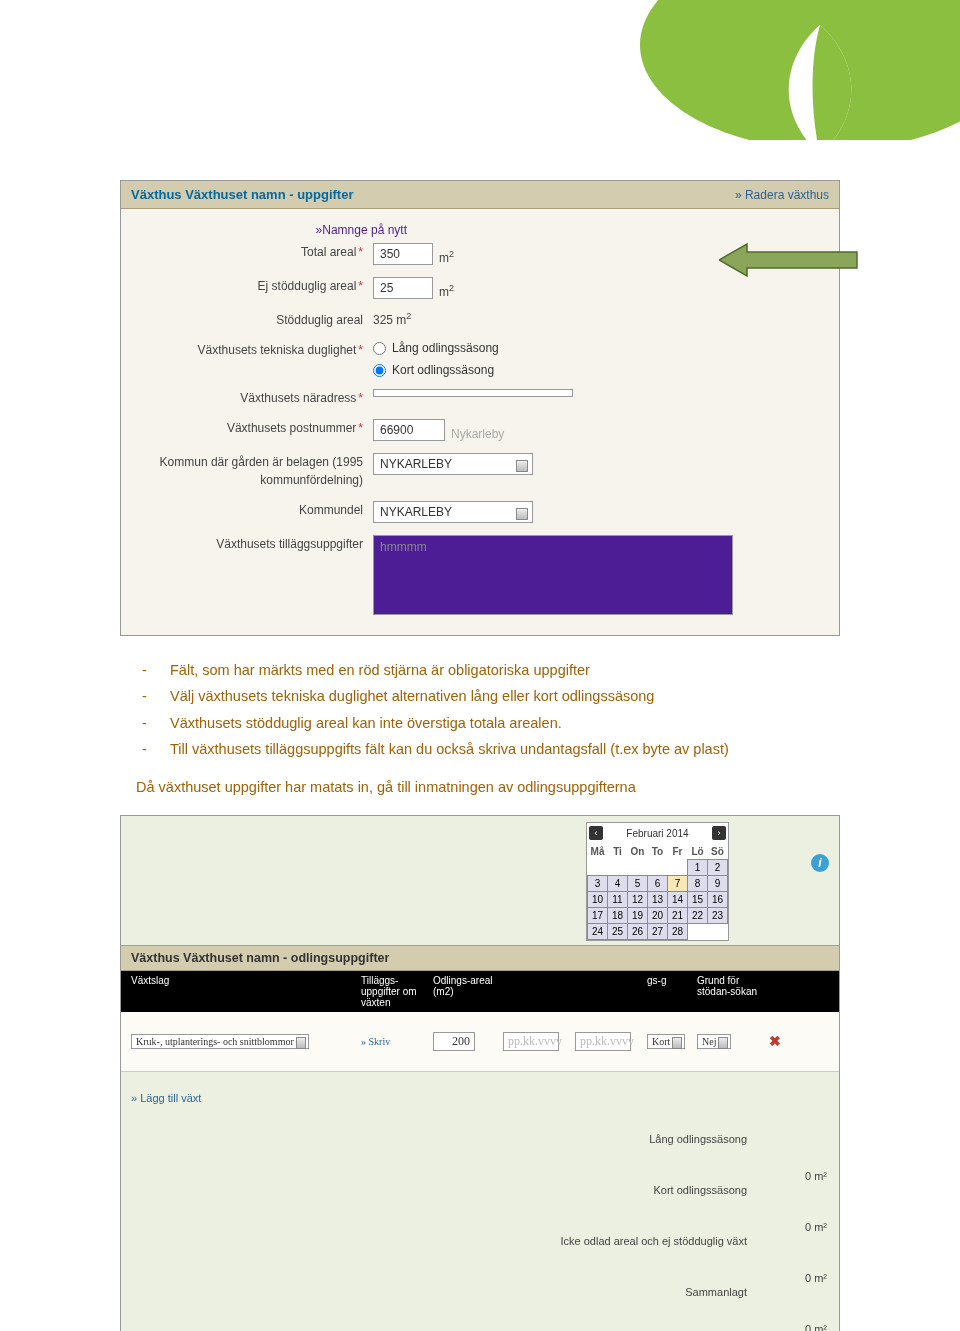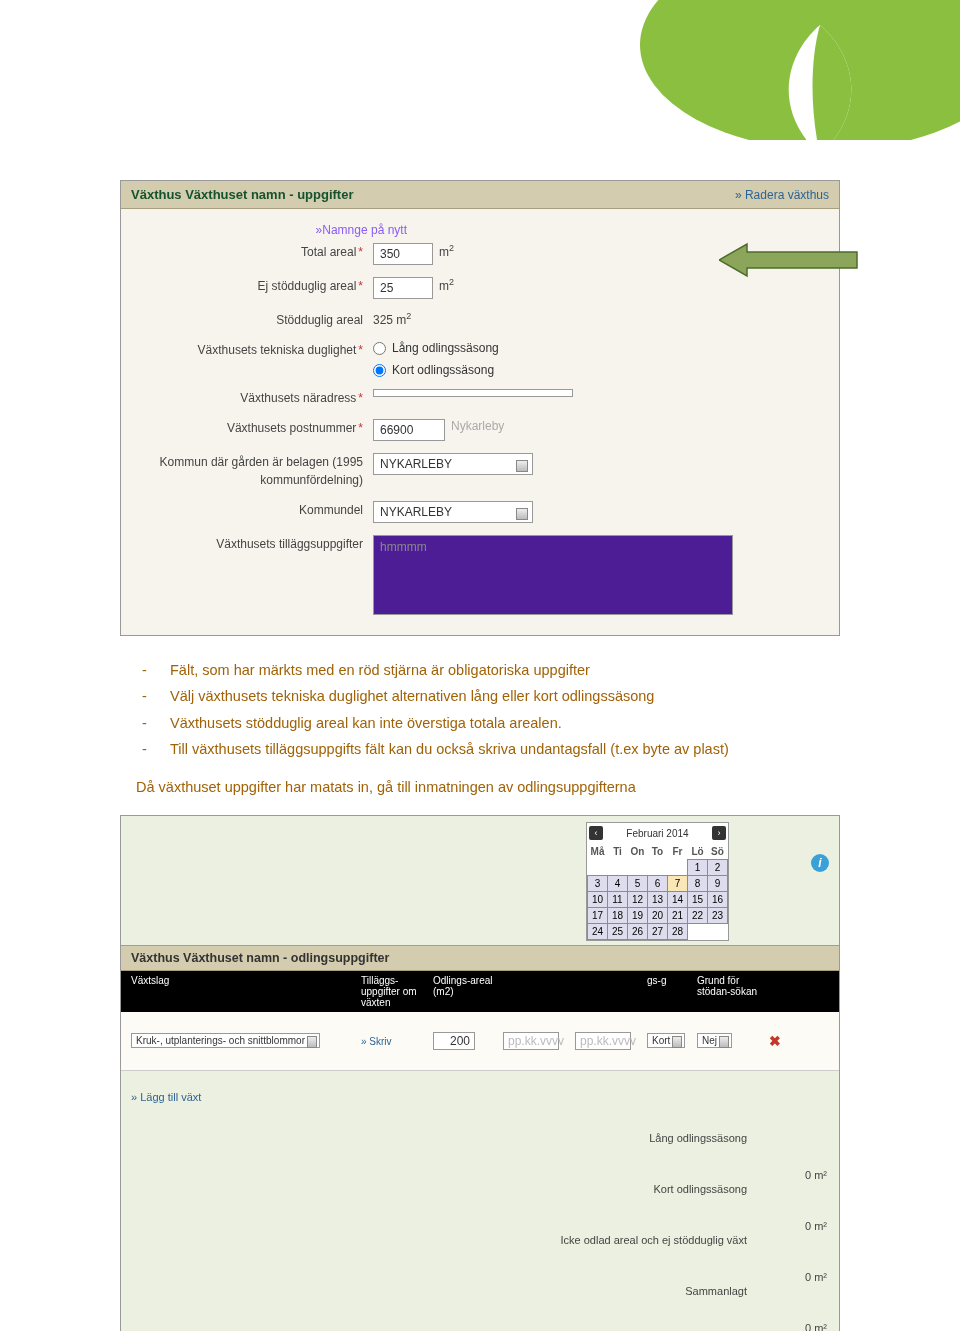--- a/index.html
+++ b/index.html
@@ -7,29 +7,29 @@
   
   .header-decoration { position: absolute; top: 0; right: 0; width: 380px; height: 140px; overflow: hidden; }
   .green-shape { position: absolute; top: -60px; right: -60px; width: 380px; height: 210px; background: #8BBF3F; border-radius: 50%; }
   .leaf { position: absolute; top: 20px; right: 80px; width: 120px; height: 140px; }
   
   .content { padding: 180px 120px 40px 120px; }
   
   
   .form-shot { border: 1px solid #999; background: #f7f4ee; font-size: 12px; position: relative; margin-bottom: 24px; }
   .form-header { background: #d4ccaf; border-bottom: 1px solid #a89f7d; padding: 6px 10px; display: flex; justify-content: space-between; align-items: center; }
-  .form-header h3 { font-size: 13px; font-weight: bold; color: #14532d; }
+  .form-header h3 { font-size: 13px; font-weight: bold; color: #0369a1; }
   .radera-link { color: #2a6496; text-decoration: none; font-size: 12px; }
   .form-body { padding: 8px 12px 14px 12px; }
   .rename { text-align: right; padding: 6px 420px 0 0; }
-  .rename a { color: #8b5cf6; text-decoration: none; font-size: 12px; }
+  .rename a { color: #4c1d95; text-decoration: none; font-size: 12px; }
   .row { display: flex; align-items: flex-start; padding: 6px 0; }
   .lbl { width: 240px; text-align: right; padding-right: 10px; color: #444; line-height: 18px; font-size: 12px; }
   .req::after { content: "*"; color: #c33; margin-left: 2px; }
-  .val { display: flex; align-items: flex-start; gap: 6px; flex-wrap: wrap; }
+  .val { display: flex; align-items: flex-end; gap: 6px; flex-wrap: wrap; }
   .inp { border: 1px solid #999; padding: 3px 6px; font-size: 12px; background: #fff; width: 60px; text-align: left; }
   .inp.wide { width: 120px; text-align: left; }
   .unit { font-size: 12px; color: #444; }
   .sup { font-size: 9px; vertical-align: super; }
   .rad-col { display: flex; flex-direction: column; gap: 8px; }
   .rad { display: flex; align-items: center; gap: 6px; font-size: 12px; }
   .rad input { margin: 0; }
   .sel { border: 1px solid #999; padding: 3px 18px 3px 6px; font-size: 12px; background: #fff; width: 160px; position: relative; }
   .sel::after { content: ""; position: absolute; right: 4px; top: 6px; width: 10px; height: 10px; border: 1px solid #888; background: linear-gradient(#eee,#bbb); }
   .ghost { color: #aaa; }
@@ -53,21 +53,21 @@
   .cal table { border-collapse: collapse; }
   .cal th, .cal td { width: 20px; height: 16px; text-align: center; font-size: 10px; color: #555; }
   .cal td.act { background: #dde; border: 1px solid #88a; color: #000; }
   .cal td.today { background: #f9e7b5; }
   .info-i { position: absolute; right: 10px; top: 38px; width: 18px; height: 18px; border-radius: 50%; background: #3aa0d8; color: #fff; display: flex; align-items: center; justify-content: center; font-style: italic; font-weight: bold; font-size: 12px; }
   .shot2-header { background: #d4ccaf; border-top: 1px solid #a89f7d; border-bottom: 1px solid #a89f7d; padding: 5px 10px; font-weight: bold; font-size: 12.5px; }
   .shot2-cols { background: #000000; color: #fff; font-size: 10px; display: flex; padding: 4px 6px; }
   .shot2-cols > div { padding: 0 4px; }
   .c1 { width: 230px; } .c2 { width: 72px; } .c3 { width: 70px; } .c4 { width: 72px; } .c5 { width: 72px; } .c6 { width: 50px; } .c7 { width: 72px; } .c8 { width: 46px; }
   .shot2-row { display: flex; align-items: center; padding: 4px 6px; background: #fcfbf6; border-bottom: 1px solid #ccc; font-size: 11px; }
-  .shot2-row > div { padding: 16px 4px; }
+  .shot2-row > div { padding: 16px 4px; font-family: Liberation Serif, serif; }
   .minisel { border: 1px solid #999; background: #fff; padding: 1px 14px 1px 4px; font-size: 10px; position: relative; display: inline-block; }
   .minisel::after { content:""; position:absolute; right:2px; top:2px; width:8px; height:10px; border:1px solid #888; background: linear-gradient(#eee,#bbb); }
   .miniinp { border: 1px solid #999; background: #fff; padding: 1px 4px; font-size: 12px; width: 42px; text-align: right; display: inline-block; }
   .miniinp.ph { color: #bbb; text-align: left; width: 56px; }
   .skriv { color: #2a6496; font-size: 10px; margin-left: 0; }
   .x-del { color: #c0392b; font-weight: bold; font-size: 14px; }
   .addrow { padding: 20px 10px; }
   .addrow a { color: #2a6496; font-size: 11px; text-decoration: none; }
   .summary { padding: 8px 12px 10px 12px; }
   .sumline { display: flex; justify-content: flex-end; gap: 24px; font-size: 11px; color: #444; padding: 1px 0; }

